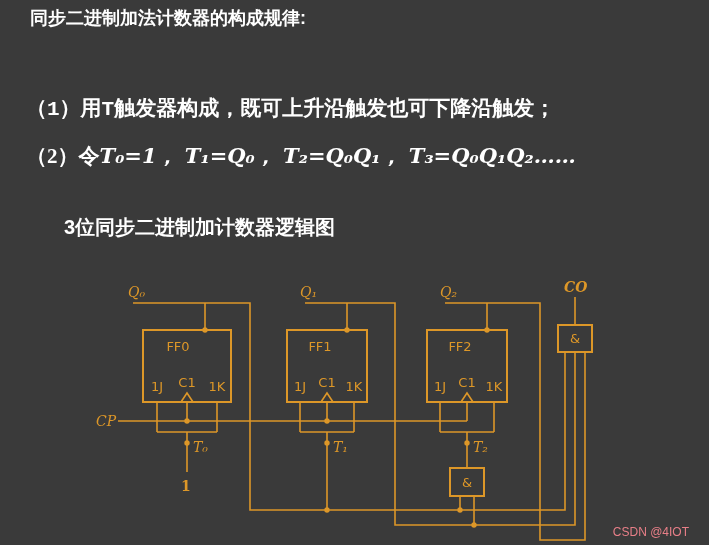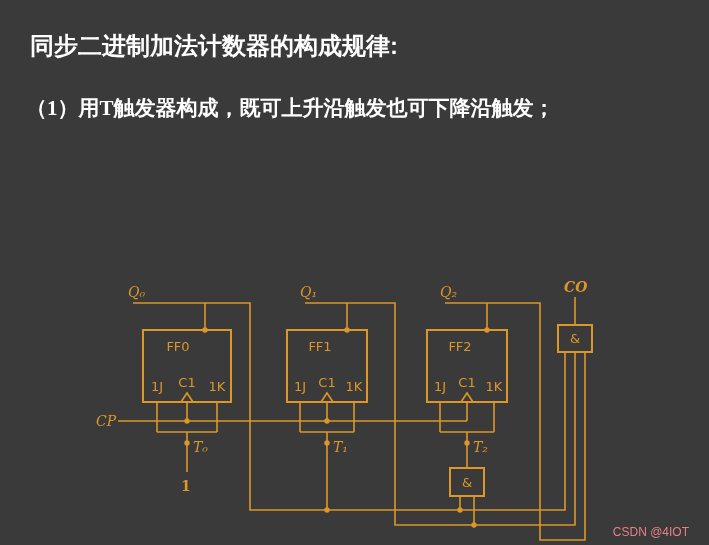--- a/index.html
+++ b/index.html
@@ -10,43 +10,45 @@
   }
   html,body{margin:0;padding:0;}
   body{background:#222;font-family:"Liberation Sans", sans-serif;}
   .slide{
     position:relative;
     width:709px;height:545px;
     background:var(--background);
     overflow:hidden;
   }
   .txt{position:absolute;color:var(--text);white-space:nowrap;}
-  .title{left:30px;top:30px;font-size:24px;font-weight:bold;font-family:"Liberation Sans",sans-serif;}
+  .title{left:30px;top:6px;font-size:18px;font-weight:bold;font-family:"Liberation Sans",sans-serif;}
   .point{font-size:21px;font-weight:bold;font-family:"Liberation Serif",serif;}
-  .point1{left:26px;top:94px;}
+  .point1{left:26px;top:94px;font-family:Liberation Mono, monospace;}
   .point2{left:26px;top:142px;}
   .math{font-family:"DejaVu Serif",serif;font-style:italic;}
   .subtitle{left:64px;top:214px;font-size:20px;font-weight:bold;font-family:"Liberation Sans",sans-serif;}
   svg.diagram{position:absolute;left:0;top:0;}
   .wire{stroke:var(--wire);stroke-width:1.6;fill:none;}
   .boxline{stroke:var(--wire);stroke-width:2;fill:none;}
   .dot{fill:var(--wire);stroke:none;}
   .dtext{fill:var(--wire);font-family:"DejaVu Serif",serif;font-size:14px;}
   .dtext-it{font-style:italic;}
   .dtext-b{font-weight:bold;}
   .fftext{fill:var(--wire);font-family:"DejaVu Sans",sans-serif;font-size:13px;}
   .watermark{position:absolute;right:20px;bottom:6px;font-size:12px;color:var(--watermark);font-family:"Liberation Sans",sans-serif;}
 </style>
 </head>
 <body>
 
 <div class="slide">
 
   <div class="txt title">同步二进制加法计数器的构成规律:</div>
   <div class="txt point point1">（1）用T触发器构成，既可上升沿触发也可下降沿触发；</div>
+  <div class="txt point point2"><span>（2）令</span><span class="math">T₀=1， T₁=Q₀， T₂=Q₀Q₁， T₃=Q₀Q₁Q₂……</span></div>
+  <div class="txt subtitle">3位同步二进制加计数器逻辑图</div>
 
   <svg class="diagram" width="709" height="545" viewBox="0 0 709 545">
 
     <g>
 
       <path class="wire" d="M205,330 V303"></path>
       <path class="wire" d="M133,303 H250 V510 H565 V352"></path>
 
       <path class="wire" d="M347,330 V303"></path>
       <path class="wire" d="M305,303 H395 V525 H575 V352"></path>

